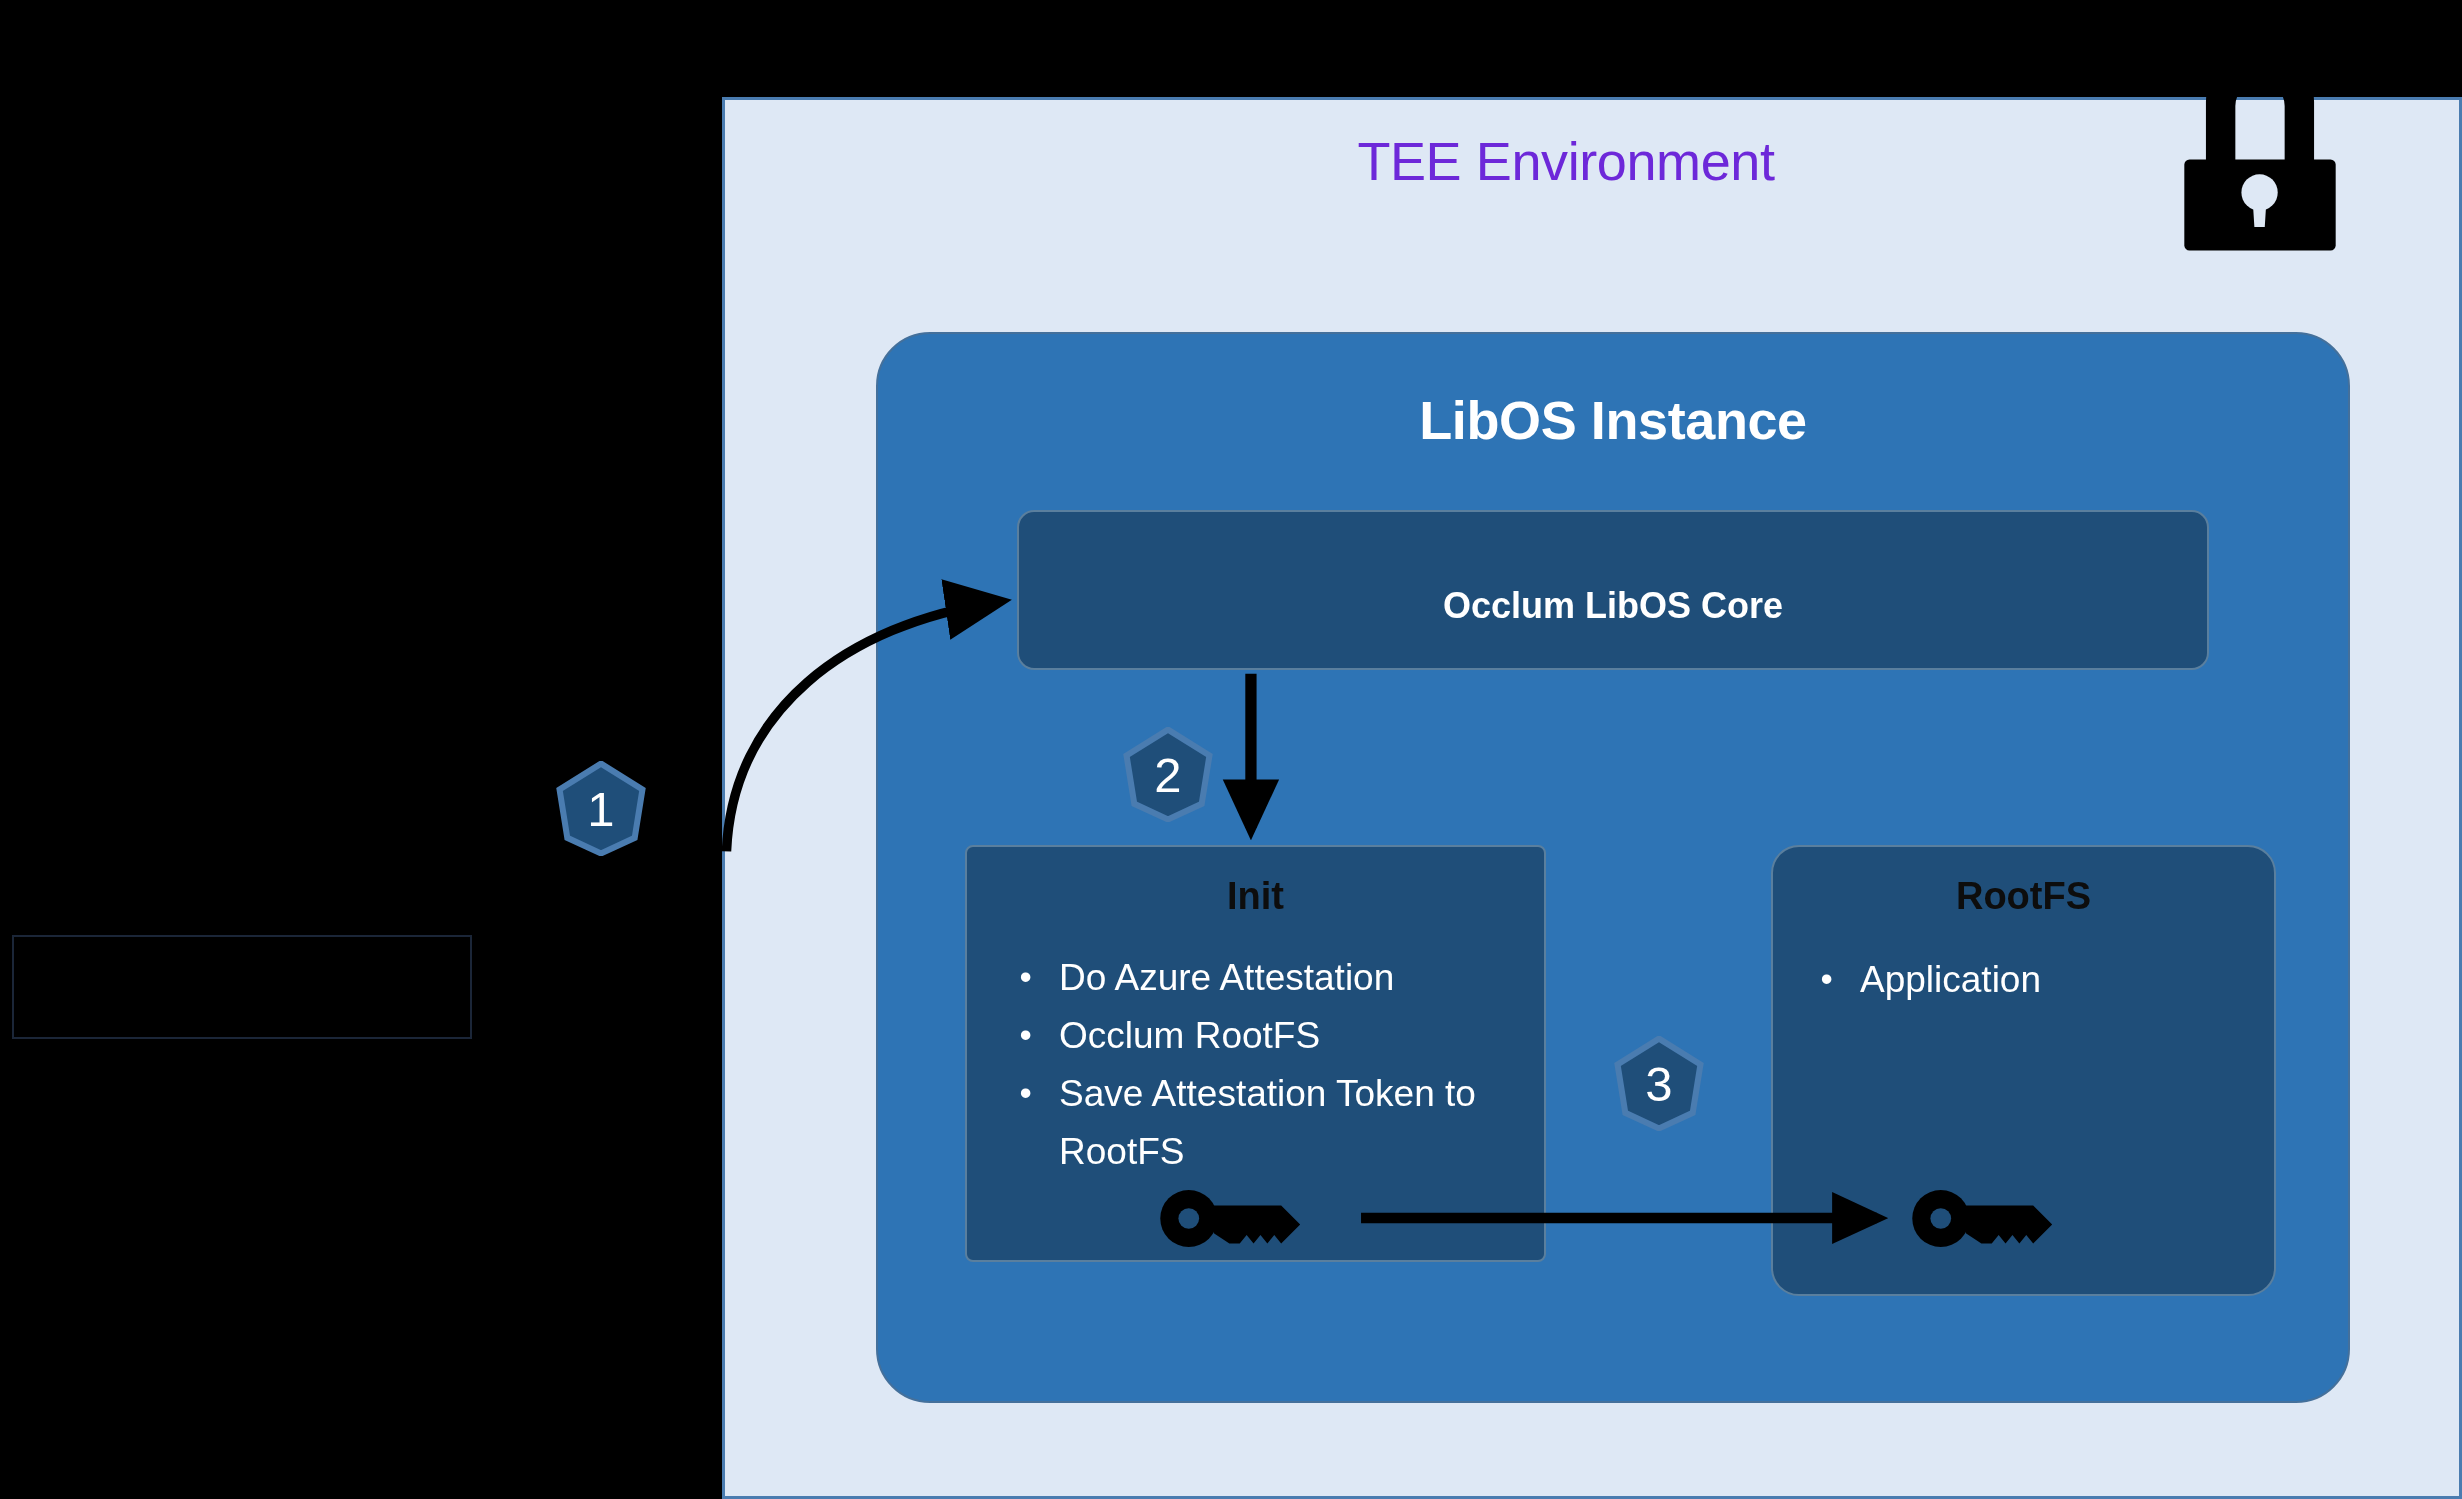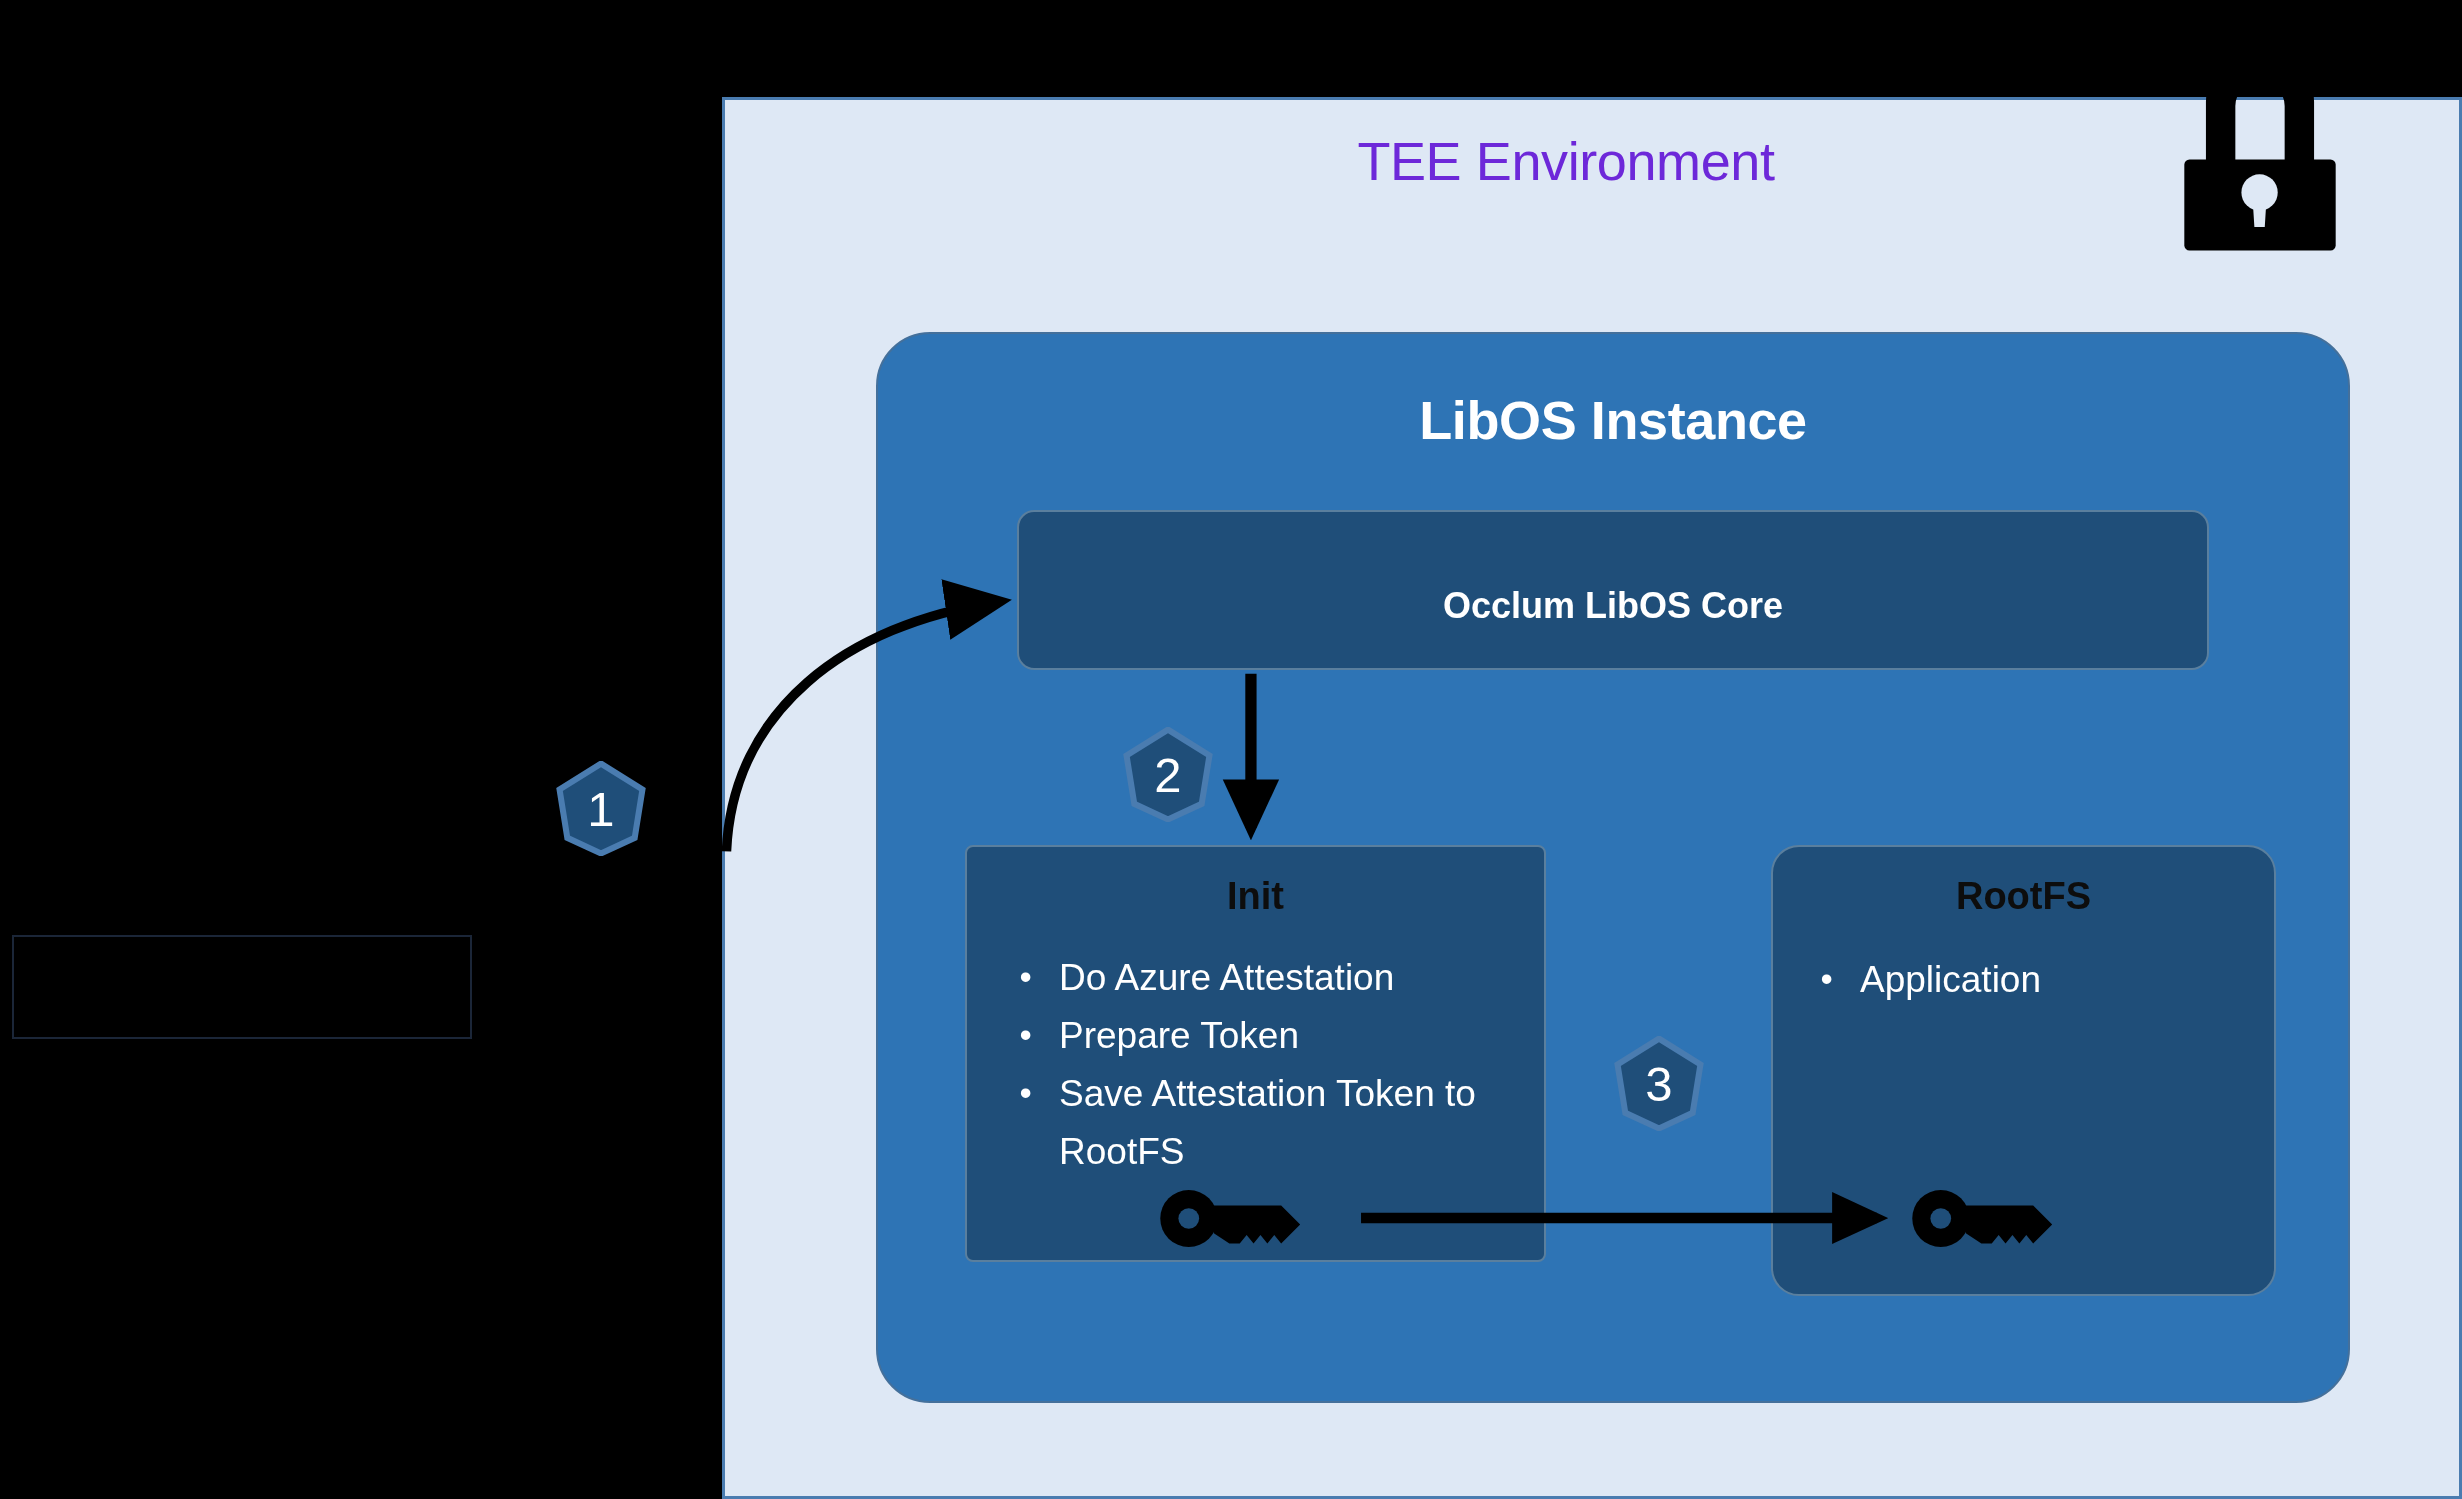--- a/index.html
+++ b/index.html
@@ -270,21 +270,21 @@
 </div>
 
 <div class="libos-core">
   <span class="libos-core-label">Occlum LibOS Core</span>
 </div>
 
 <div class="init-box">
   <div class="init-title">Init</div>
   <ul class="init-bullets">
     <li>Do Azure Attestation</li>
-    <li>Prepare Token</li>
+    <li>Occlum RootFS</li>
     <li>Save Attestation Token to RootFS</li>
   </ul>
 </div>
 
 <div class="rootfs-box">
   <div class="rootfs-title">RootFS</div>
   <ul class="rootfs-bullets">
     <li>Application</li>
   </ul>
 </div>

